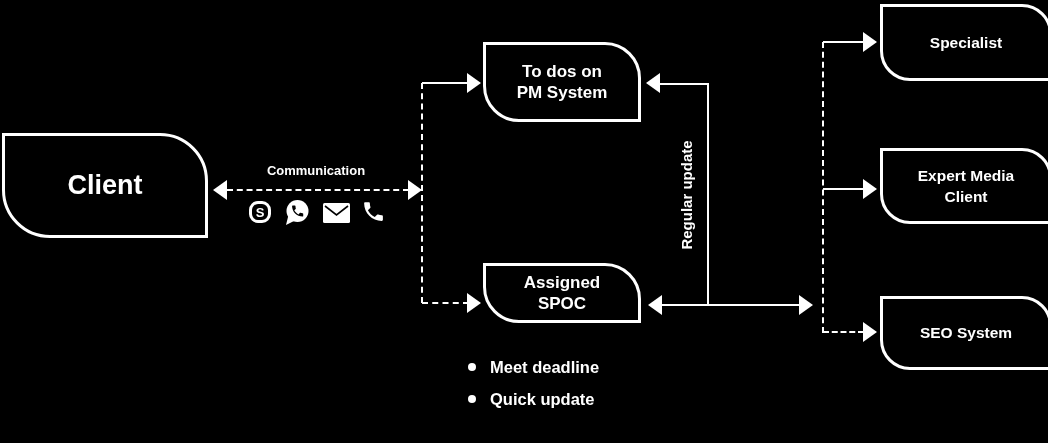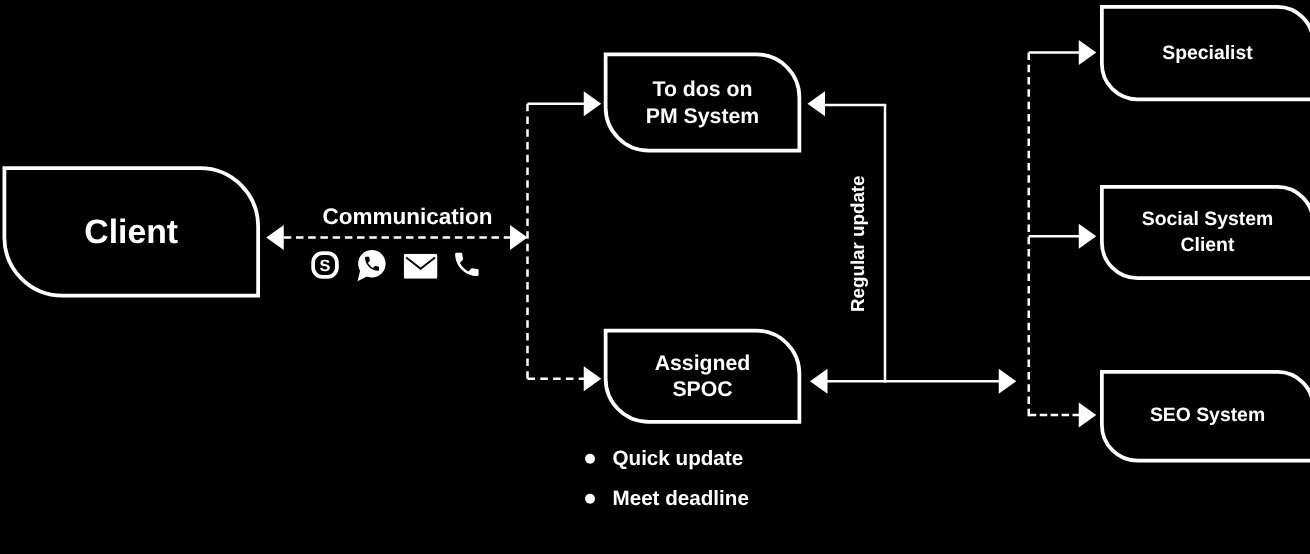--- a/index.html
+++ b/index.html
@@ -22,36 +22,36 @@
     flex-direction: column;
     align-items: center;
     justify-content: center;
     text-align: center;
     font-weight: bold;
     box-sizing: border-box;
   }
   .box .ln { display: block; }
   #client  { left: 2px;   top: 133px; width: 206px; height: 105px; border-radius: 0 48px 0 48px; font-size: 27px; }
   #todos   { left: 483px; top: 42px;  width: 158px; height: 80px;  border-radius: 0 36px 0 36px; font-size: 17px; line-height: 21px; }
-  #spoc    { left: 483px; top: 263px; width: 158px; height: 76px;  border-radius: 0 36px 0 36px; font-size: 17px; line-height: 21px; }
+  #spoc    { left: 483px; top: 263px; width: 158px; height: 60px;  border-radius: 0 36px 0 36px; font-size: 17px; line-height: 21px; }
   #dms     { left: 880px; top: 4px;   width: 172px; height: 77px;  border-radius: 0 30px 0 30px; font-size: 15.5px; line-height: 21px; }
   #sme     { left: 880px; top: 148px; width: 172px; height: 76px;  border-radius: 0 30px 0 30px; font-size: 15.5px; line-height: 21px; }
   #seo     { left: 880px; top: 296px; width: 172px; height: 74px;  border-radius: 0 30px 0 30px; font-size: 15.5px; }
   
   .hline { position: absolute; height: 0; border-top: 2px solid #fff; }
   .vline { position: absolute; width: 0;  border-left: 2px solid #fff; }
   .hline.dashed { border-top-style: dashed; }
   .vline.dashed { border-left-style: dashed; }
   
   .arr { position: absolute; width: 0; height: 0; border-top: 10px solid transparent; border-bottom: 10px solid transparent; }
   .arr.right { border-left: 14px solid #fff; }
   .arr.left  { border-right: 14px solid #fff; }
   
   .flabel { position: absolute; font-weight: bold; color: #fff; text-align: center; }
-  #comm-label { left: 244px; top: 163px; width: 164px; font-size: 18px; }
+  #comm-label { left: 234px; top: 163px; width: 164px; font-size: 13px; }
   #ru-label   { left: 613px; top: 185px; width: 150px; height: 20px; font-size: 15px; transform: rotate(-90deg); }
   
   .icon { position: absolute; }
   #skype-icon {
     left: 249px; top: 201px; width: 22px; height: 22px;
     border: 3px solid #fff; border-radius: 9px; box-sizing: border-box;
     display: flex; align-items: center; justify-content: center;
     font-size: 13px; font-weight: bold; color: #fff; line-height: 1;
   }
   #whatsapp-icon { left: 284px; top: 199px; width: 26px; height: 27px; }
@@ -80,21 +80,21 @@
   <div class="box" id="spoc">
     <span class="ln">Assigned</span>
     <span class="ln">SPOC</span>
   </div>
 
   <div class="box" id="dms">
     <span class="ln">Specialist</span>
   </div>
 
   <div class="box" id="sme">
-    <span class="ln">Social System</span>
+    <span class="ln">Expert Media</span>
     <span class="ln">Client</span>
   </div>
 
   <div class="box" id="seo">
     <span class="ln">SEO System</span>
   </div>
 
   <div class="flabel" id="comm-label">Communication</div>
   <div class="arr left" style="left:213px; top:180px;"></div>
   <div class="hline dashed" style="left:227px; top:189px; width:182px;"></div>
@@ -140,21 +140,21 @@
   <div class="hline" style="left:823px; top:41px; width:41px;"></div>
   <div class="arr right" style="left:863px; top:32px;"></div>
   <div class="hline" style="left:823px; top:188px; width:41px;"></div>
   <div class="arr right" style="left:863px; top:179px;"></div>
   <div class="hline dashed" style="left:823px; top:331px; width:41px;"></div>
   <div class="arr right" style="left:863px; top:322px;"></div>
 
   <div class="bullets">
     <div class="bullet-row">
       <span class="bullet-dot"></span>
-      <span class="bullet-text">Quick update</span>
+      <span class="bullet-text">Meet deadline</span>
     </div>
     <div class="bullet-row">
       <span class="bullet-dot"></span>
-      <span class="bullet-text">Meet deadline</span>
+      <span class="bullet-text">Quick update</span>
     </div>
   </div>
 
 </div>
 
 </body></html>

